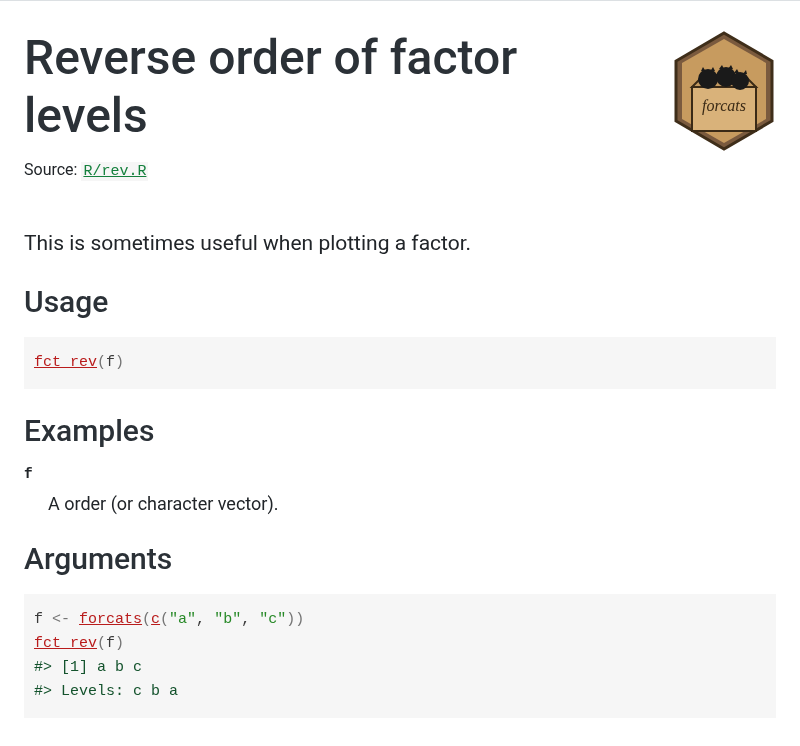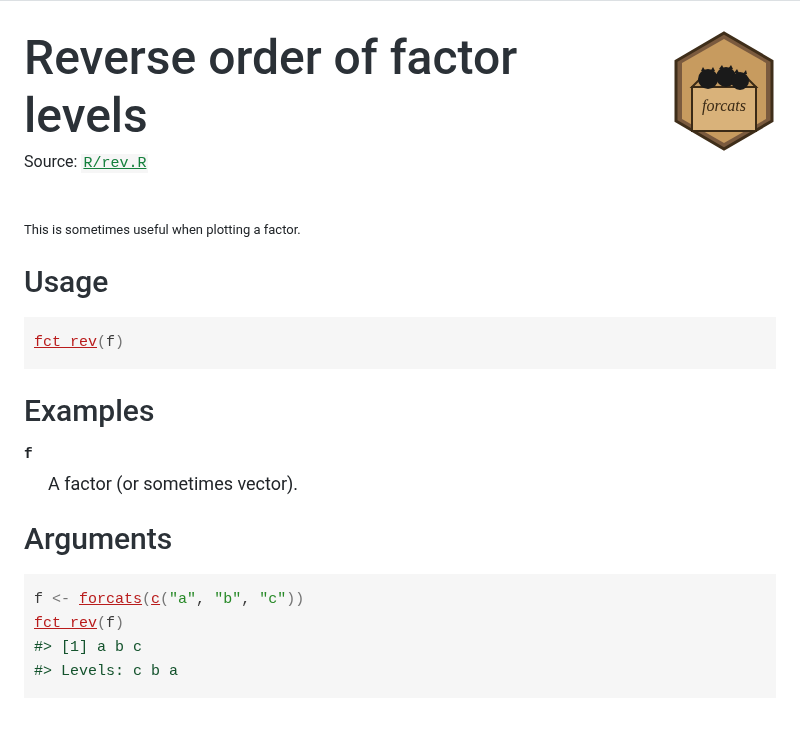--- a/index.html
+++ b/index.html
@@ -15,38 +15,38 @@
       justify-content: space-between;
       align-items: flex-start;
       padding-top: 28px;
     }
     .header-text { flex: 1; }
     h1 {
       font-size: 48px;
       font-weight: 500;
       color: #2b3137;
       line-height: 1.2;
-      margin-bottom: 8px;
+      margin-bottom: 16px;
     }
     .source-line {
       font-size: 16px;
       color: #212529;
       margin-top: 8px;
     }
     .source-link {
       font-family: "SFMono-Regular", Consolas, "Liberation Mono", Menlo, monospace;
       font-size: 15px;
       color: #15803d;
       text-decoration: underline;
       background: #f6f6f6;
       padding: 1px 2px;
     }
     .logo-hex { flex-shrink: 0; margin-left: 20px; margin-top: 2px; }
     .description {
-      font-size: 13px;
+      font-size: 21px;
       color: #212529;
       margin-top: 48px;
       line-height: 1.5;
     }
     h2 {
       font-size: 30px;
       font-weight: 500;
       color: #2b3137;
       margin-top: 24px;
       margin-bottom: 18px;
@@ -112,19 +112,19 @@
   </div>
 </div>
 
 <p class="description">This is sometimes useful when plotting a factor.</p>
 
 <h2>Usage</h2>
 <div class="code-block"><a class="fn-link">fct_rev</a><span class="paren">(</span><span>f</span><span class="paren">)</span></div>
 
 <h2>Examples</h2>
 <div class="arg-title">f</div>
-<p class="arg-desc">A factor (or sometimes vector).</p>
+<p class="arg-desc">A order (or character vector).</p>
 
 <h2>Arguments</h2>
 <div class="code-block"><span>f</span><span class="op"> &lt;- </span><a class="fn-link">forcats</a><span class="paren">(</span><a class="fn-link">c</a><span class="paren">(</span><span class="str">"a"</span><span>, </span><span class="str">"b"</span><span>, </span><span class="str">"c"</span><span class="paren">)</span><span class="paren">)</span>
 <a class="fn-link">fct_rev</a><span class="paren">(</span><span>f</span><span class="paren">)</span>
 <span class="comment-out">#&gt; [1] a b c</span>
 <span class="comment-out">#&gt; Levels: c b a</span></div>
 
 </body></html>

